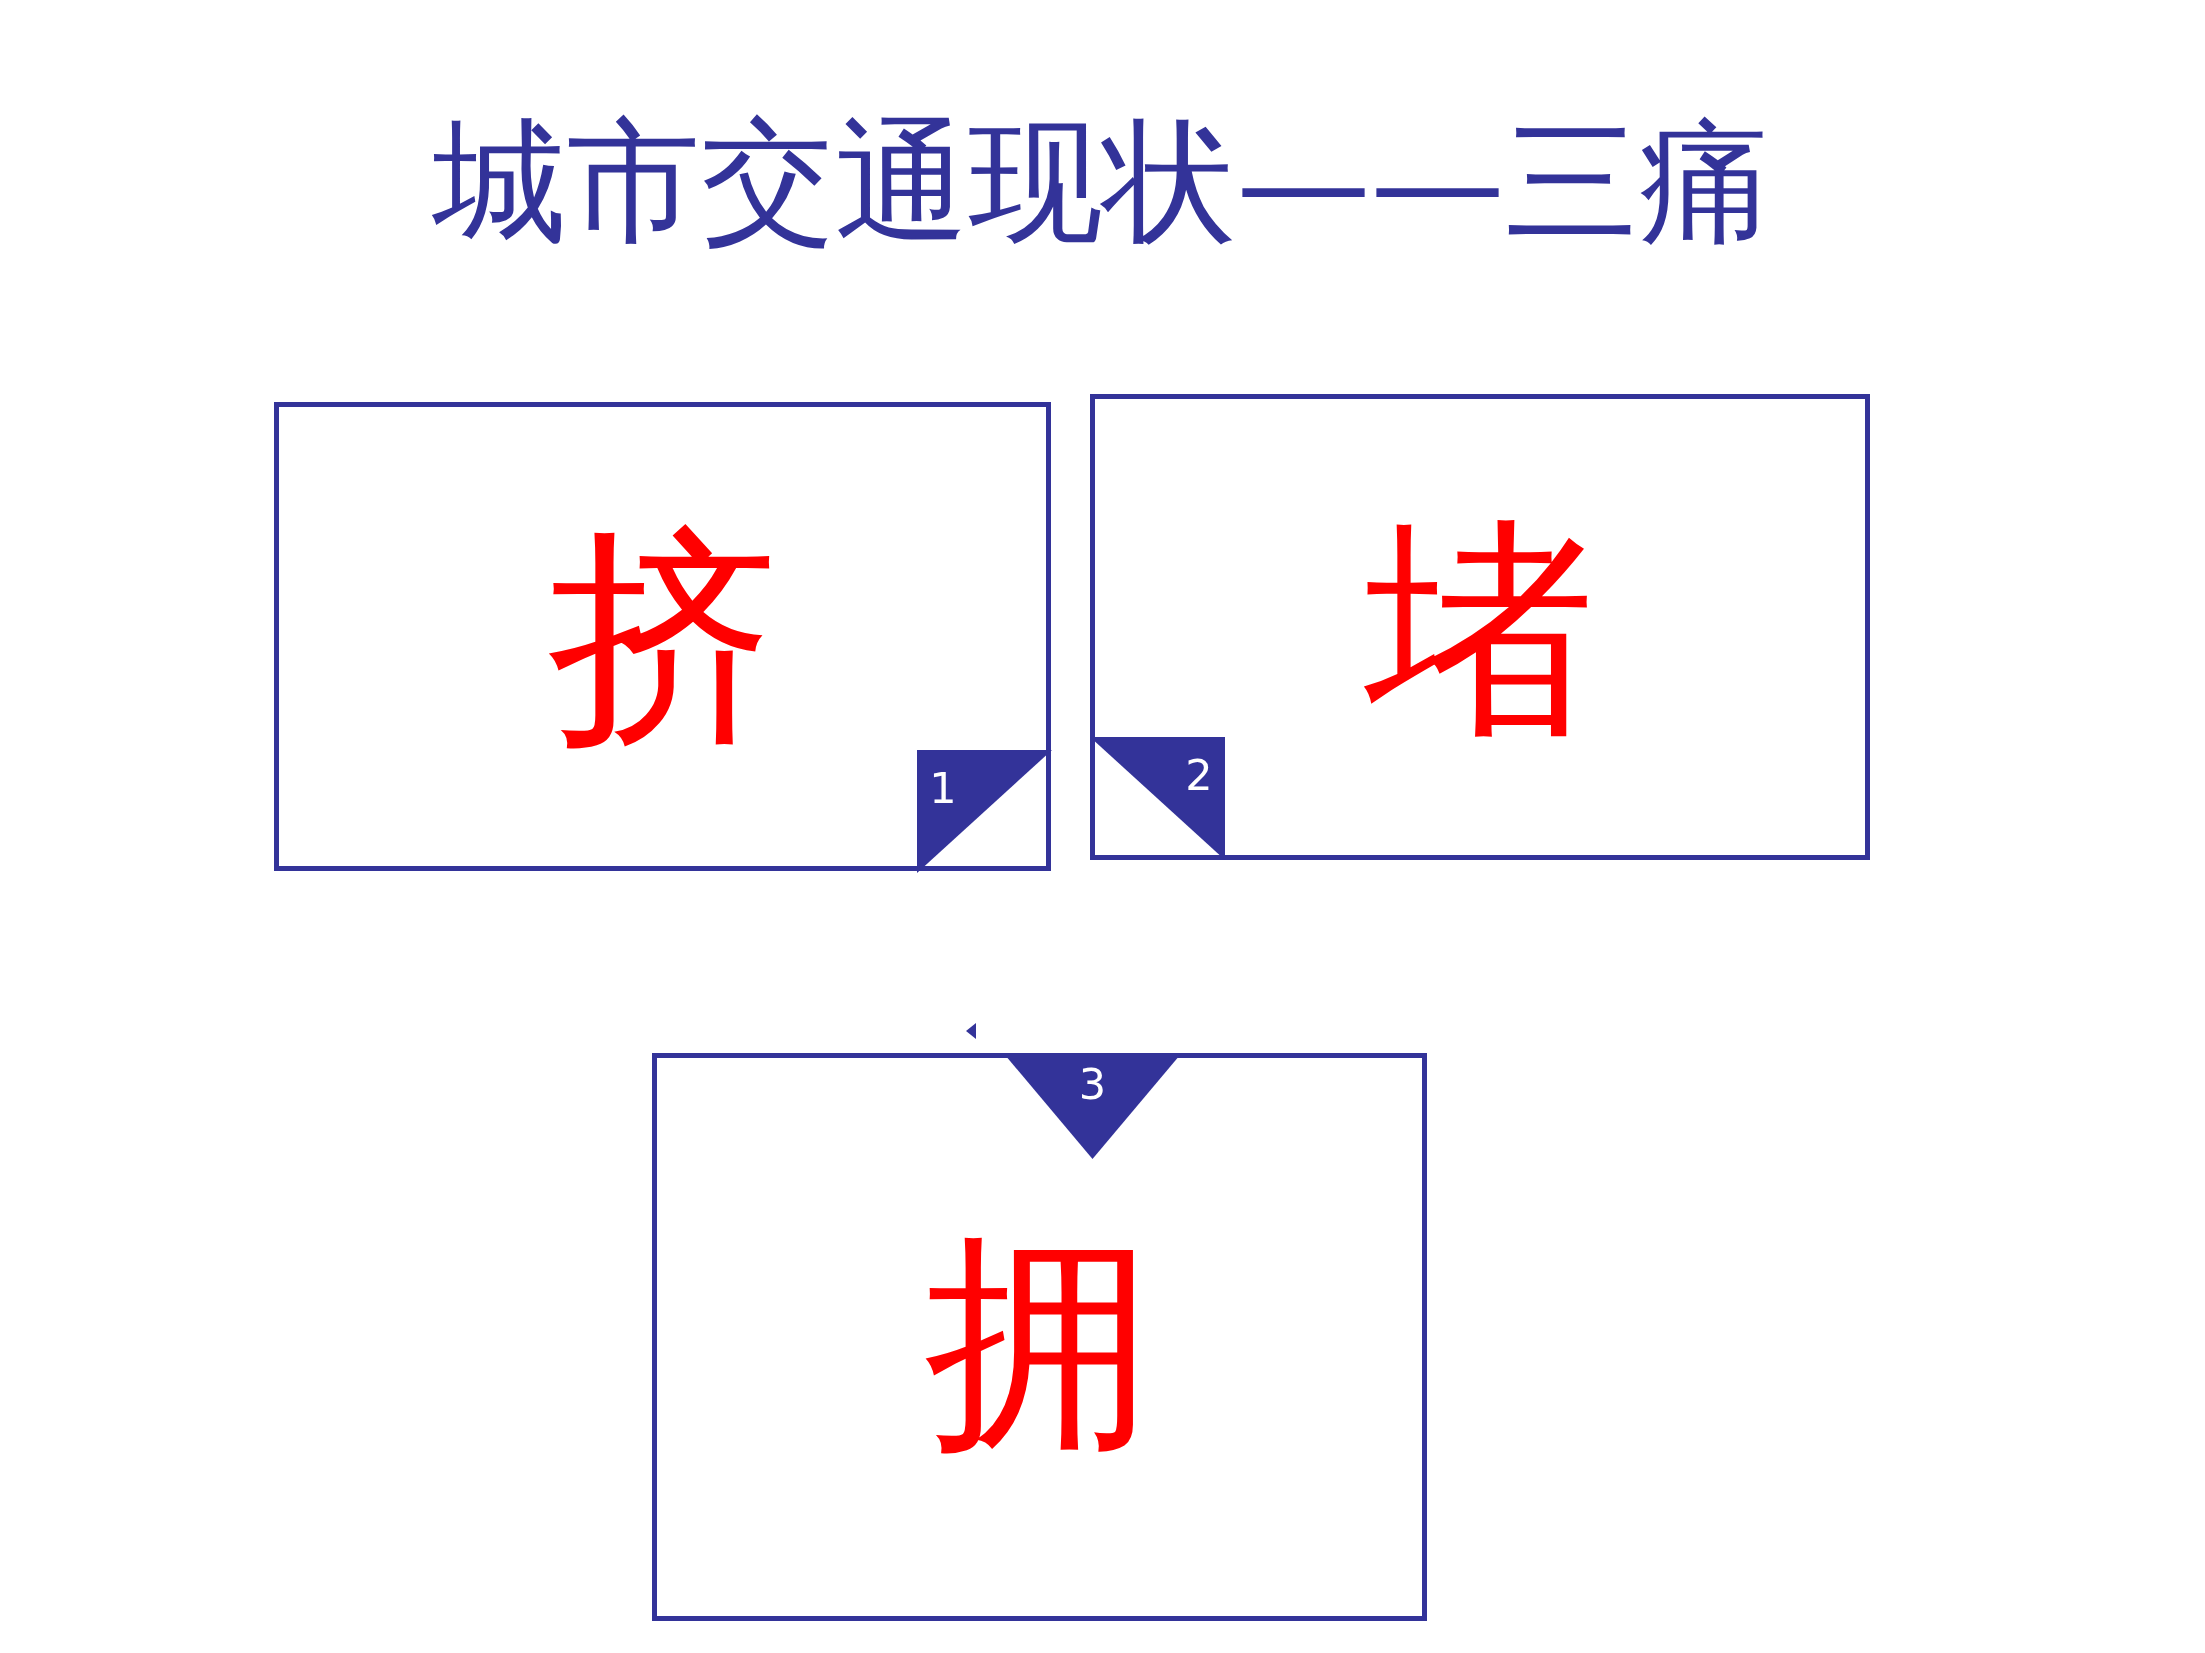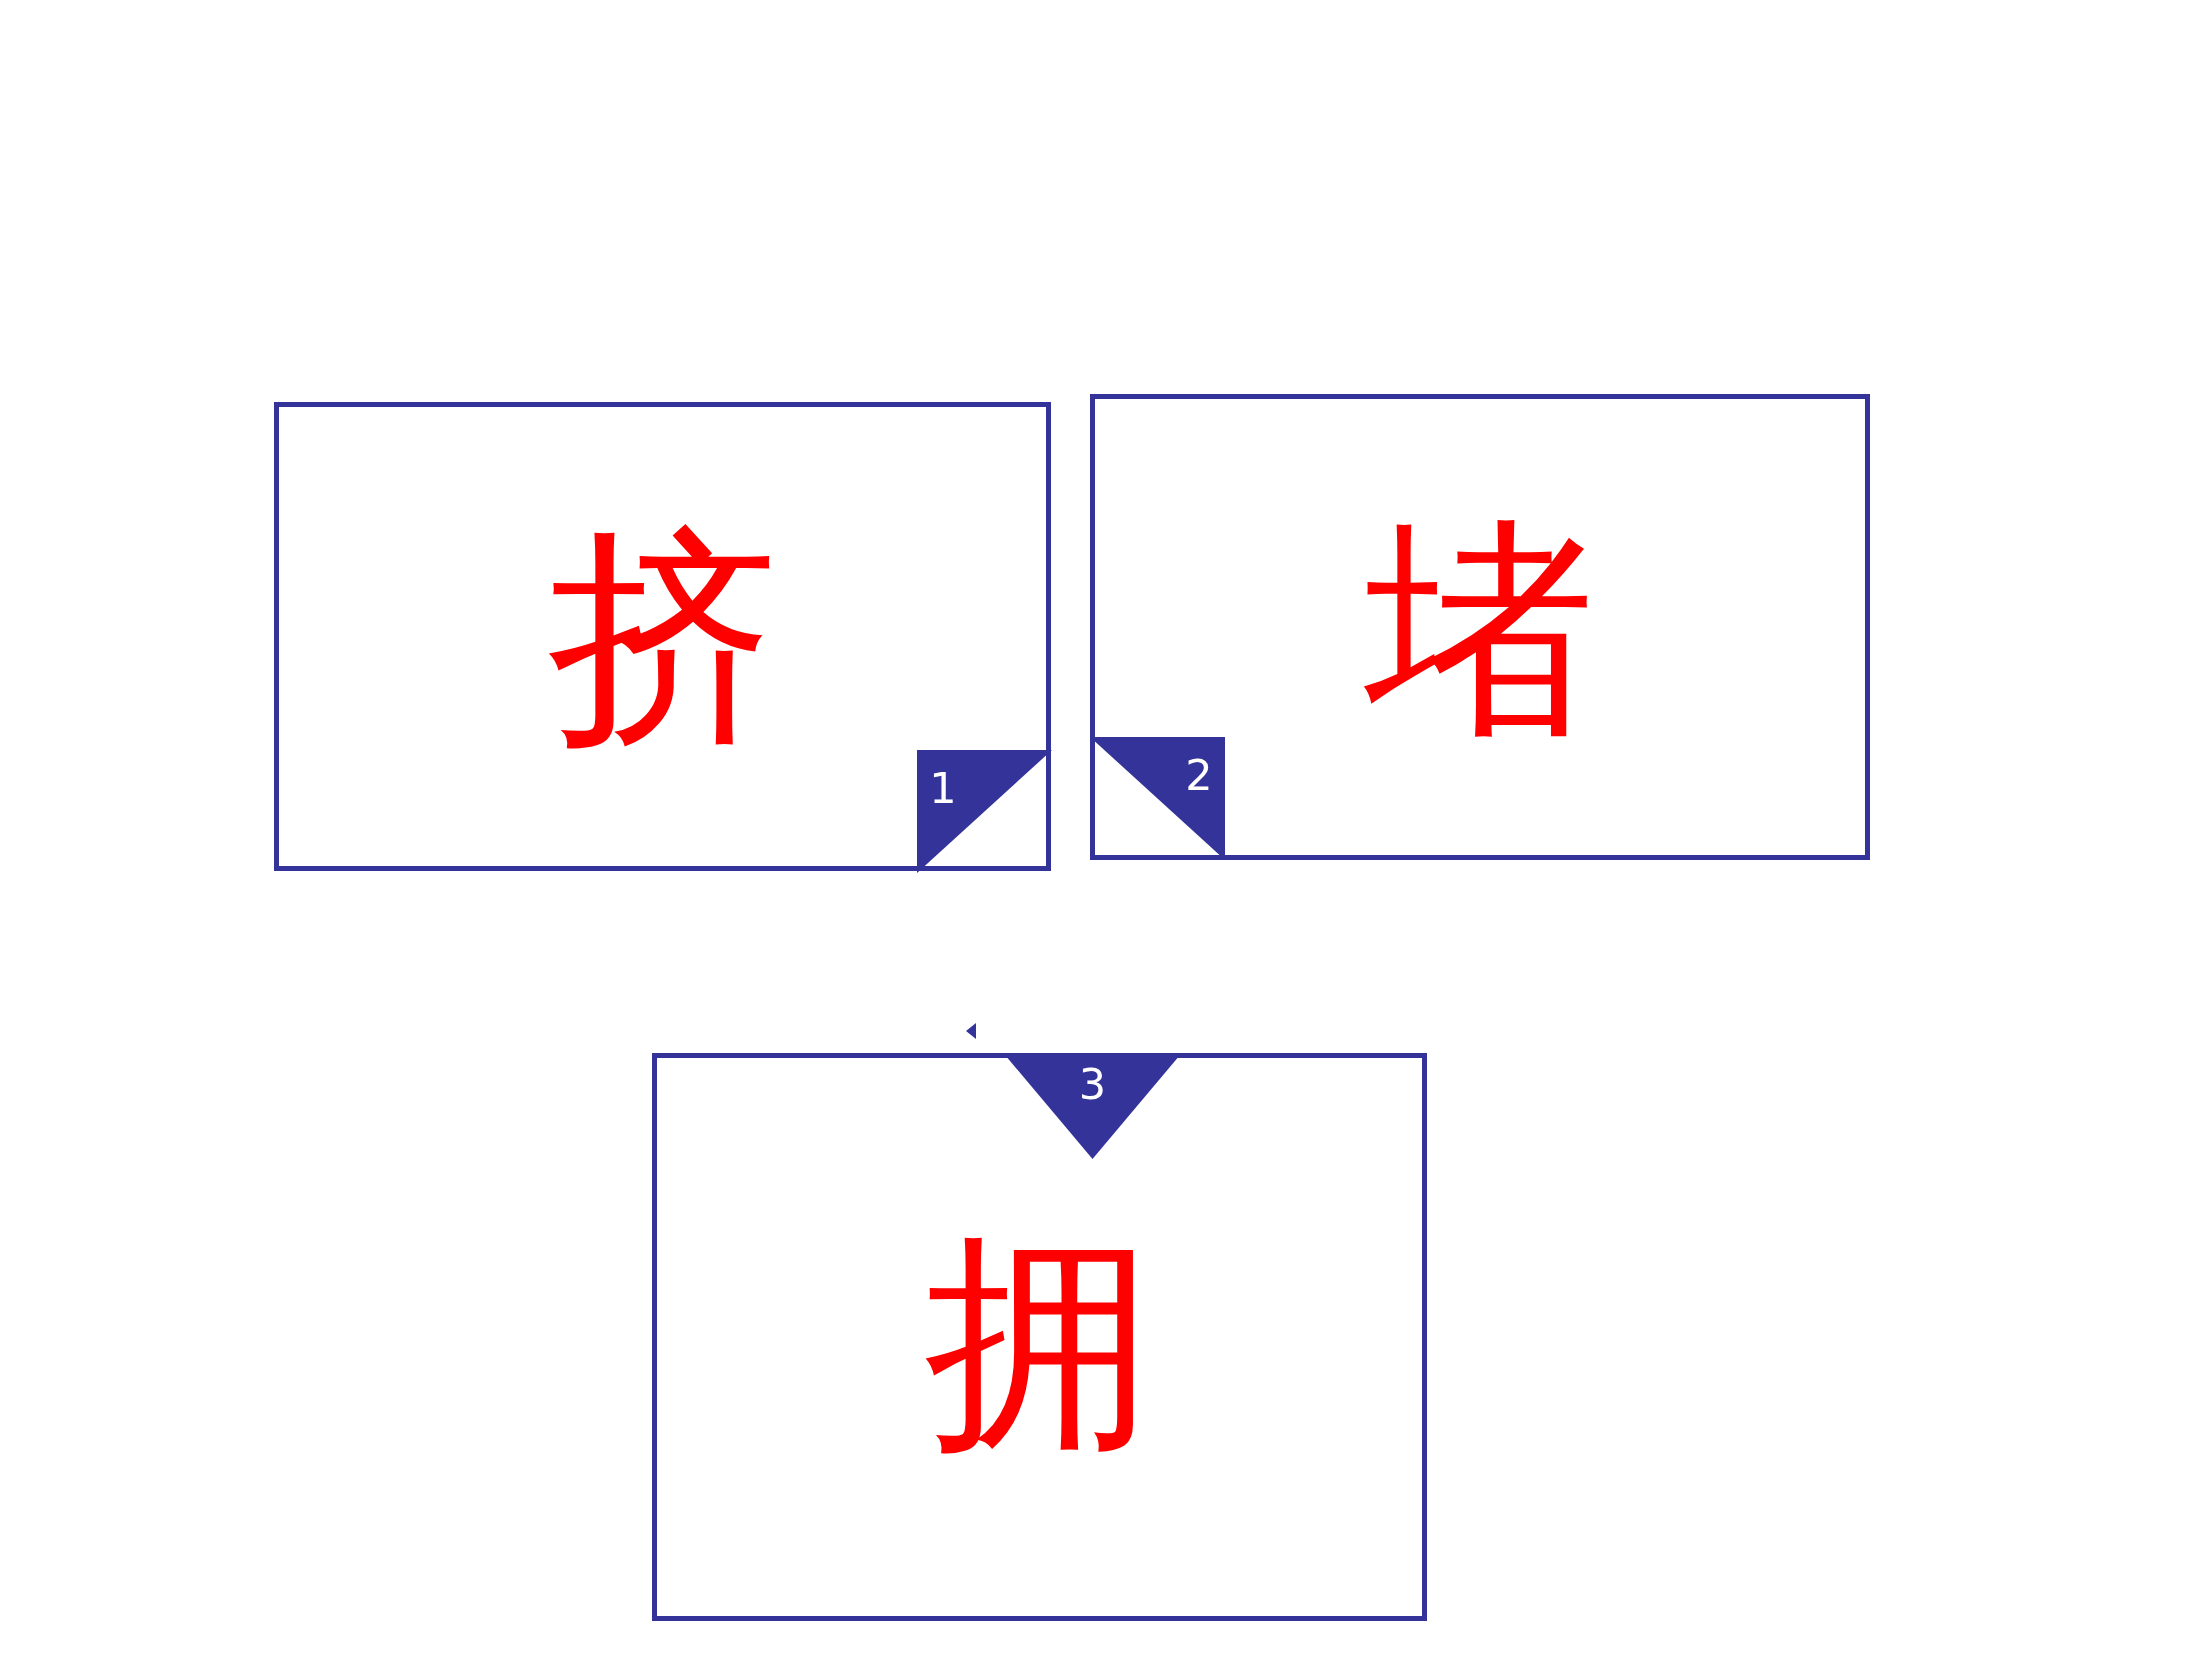--- a/index.html
+++ b/index.html
@@ -176,20 +176,21 @@
     border-bottom: 8.4px solid transparent;
     border-right: 10.7px solid #333399;
     z-index: 4;
   }
 </style>
 </head>
 <body>
 
 <div id="slide">
 
+  <div id="slide-title">城市交通现状——三痛</div>
 
   <div id="box-1" class="word-box">
     <div class="word-glyph">挤</div>
   </div>
   <div id="flag-1">
     <div class="flag-shape"></div>
     <div class="flag-num">1</div>
   </div>
 
   <div id="box-2" class="word-box">

